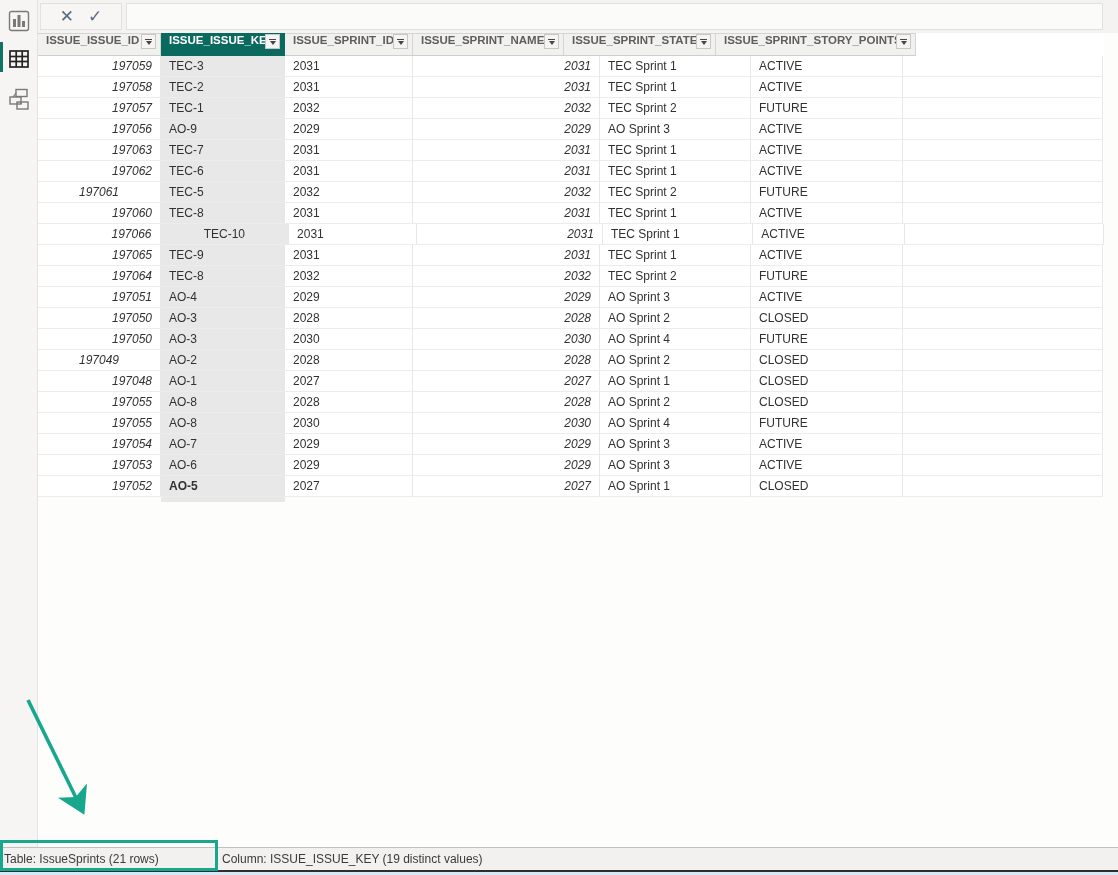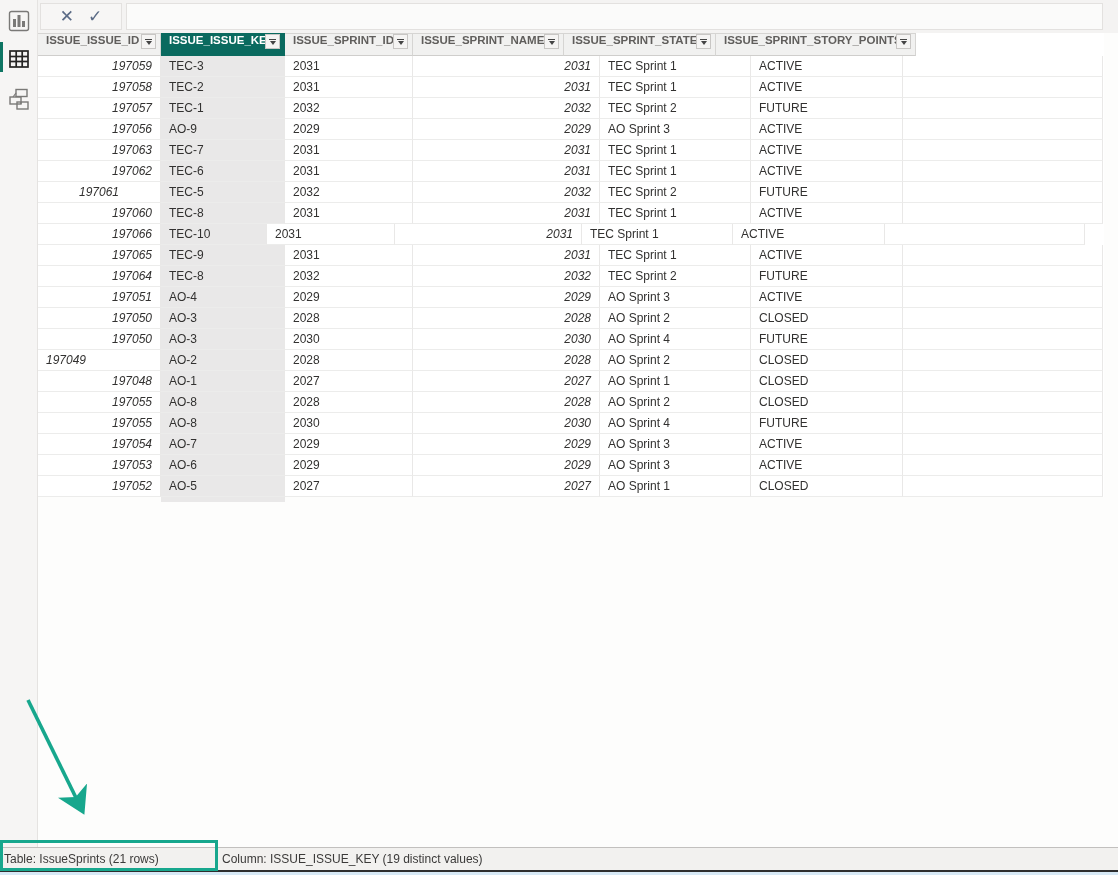--- a/index.html
+++ b/index.html
@@ -288,21 +288,21 @@
         <div class="cell ital" style="width: 123px; text-align: right;">197060</div>
         <div class="cell selcol" style="width: 124px; text-align: left;">TEC-8</div>
         <div class="cell" style="width: 128px; text-align: left;">2031</div>
         <div class="cell ital" style="width: 187px; text-align: right;">2031</div>
         <div class="cell" style="width: 151px; text-align: left;">TEC Sprint 1</div>
         <div class="cell" style="width: 152px; text-align: left;">ACTIVE</div>
         <div class="cell" style="width: 200px; text-align: left;"></div>
       </div>
       <div class="grow">
         <div class="cell ital" style="width: 123px; text-align: right;">197066</div>
-        <div class="cell selcol" style="width: 106px; text-align: left;">TEC-10</div>
+        <div class="cell selcol" style="width: 129px; text-align: center;">TEC-10</div>
         <div class="cell" style="width: 128px; text-align: left;">2031</div>
         <div class="cell ital" style="width: 187px; text-align: right;">2031</div>
         <div class="cell" style="width: 151px; text-align: left;">TEC Sprint 1</div>
         <div class="cell" style="width: 152px; text-align: left;">ACTIVE</div>
         <div class="cell" style="width: 200px; text-align: left;"></div>
       </div>
       <div class="grow">
         <div class="cell ital" style="width: 123px; text-align: right;">197065</div>
         <div class="cell selcol" style="width: 124px; text-align: left;">TEC-9</div>
         <div class="cell" style="width: 128px; text-align: left;">2031</div>
@@ -341,21 +341,21 @@
       <div class="grow">
         <div class="cell ital" style="width: 123px; text-align: right;">197050</div>
         <div class="cell selcol" style="width: 124px; text-align: left;">AO-3</div>
         <div class="cell" style="width: 128px; text-align: left;">2030</div>
         <div class="cell ital" style="width: 187px; text-align: right;">2030</div>
         <div class="cell" style="width: 151px; text-align: left;">AO Sprint 4</div>
         <div class="cell" style="width: 152px; text-align: left;">FUTURE</div>
         <div class="cell" style="width: 200px; text-align: left;"></div>
       </div>
       <div class="grow">
-        <div class="cell ital" style="width: 123px; text-align: left;">197049</div>
+        <div class="cell ital" style="width: 123px; text-align: center;">197049</div>
         <div class="cell selcol" style="width: 124px; text-align: left;">AO-2</div>
         <div class="cell" style="width: 128px; text-align: left;">2028</div>
         <div class="cell ital" style="width: 187px; text-align: right;">2028</div>
         <div class="cell" style="width: 151px; text-align: left;">AO Sprint 2</div>
         <div class="cell" style="width: 152px; text-align: left;">CLOSED</div>
         <div class="cell" style="width: 200px; text-align: left;"></div>
       </div>
       <div class="grow">
         <div class="cell ital" style="width: 123px; text-align: right;">197048</div>
         <div class="cell selcol" style="width: 124px; text-align: left;">AO-1</div>
@@ -396,21 +396,21 @@
         <div class="cell ital" style="width: 123px; text-align: right;">197053</div>
         <div class="cell selcol" style="width: 124px; text-align: left;">AO-6</div>
         <div class="cell" style="width: 128px; text-align: left;">2029</div>
         <div class="cell ital" style="width: 187px; text-align: right;">2029</div>
         <div class="cell" style="width: 151px; text-align: left;">AO Sprint 3</div>
         <div class="cell" style="width: 152px; text-align: left;">ACTIVE</div>
         <div class="cell" style="width: 200px; text-align: left;"></div>
       </div>
       <div class="grow">
         <div class="cell ital" style="width: 123px; text-align: right;">197052</div>
-        <div class="cell selcol" style="width: 124px; text-align: left;">AO-5</div>
+        <div class="cell selcol" style="width: 124px; text-align: left; font-weight: bold;">AO-5</div>
         <div class="cell" style="width: 128px; text-align: left;">2027</div>
         <div class="cell ital" style="width: 187px; text-align: right;">2027</div>
         <div class="cell" style="width: 151px; text-align: left;">AO Sprint 1</div>
         <div class="cell" style="width: 152px; text-align: left;">CLOSED</div>
         <div class="cell" style="width: 200px; text-align: left;"></div>
       </div>
     </div>
   <div class="selcol-stub"></div>
 </div>
 

